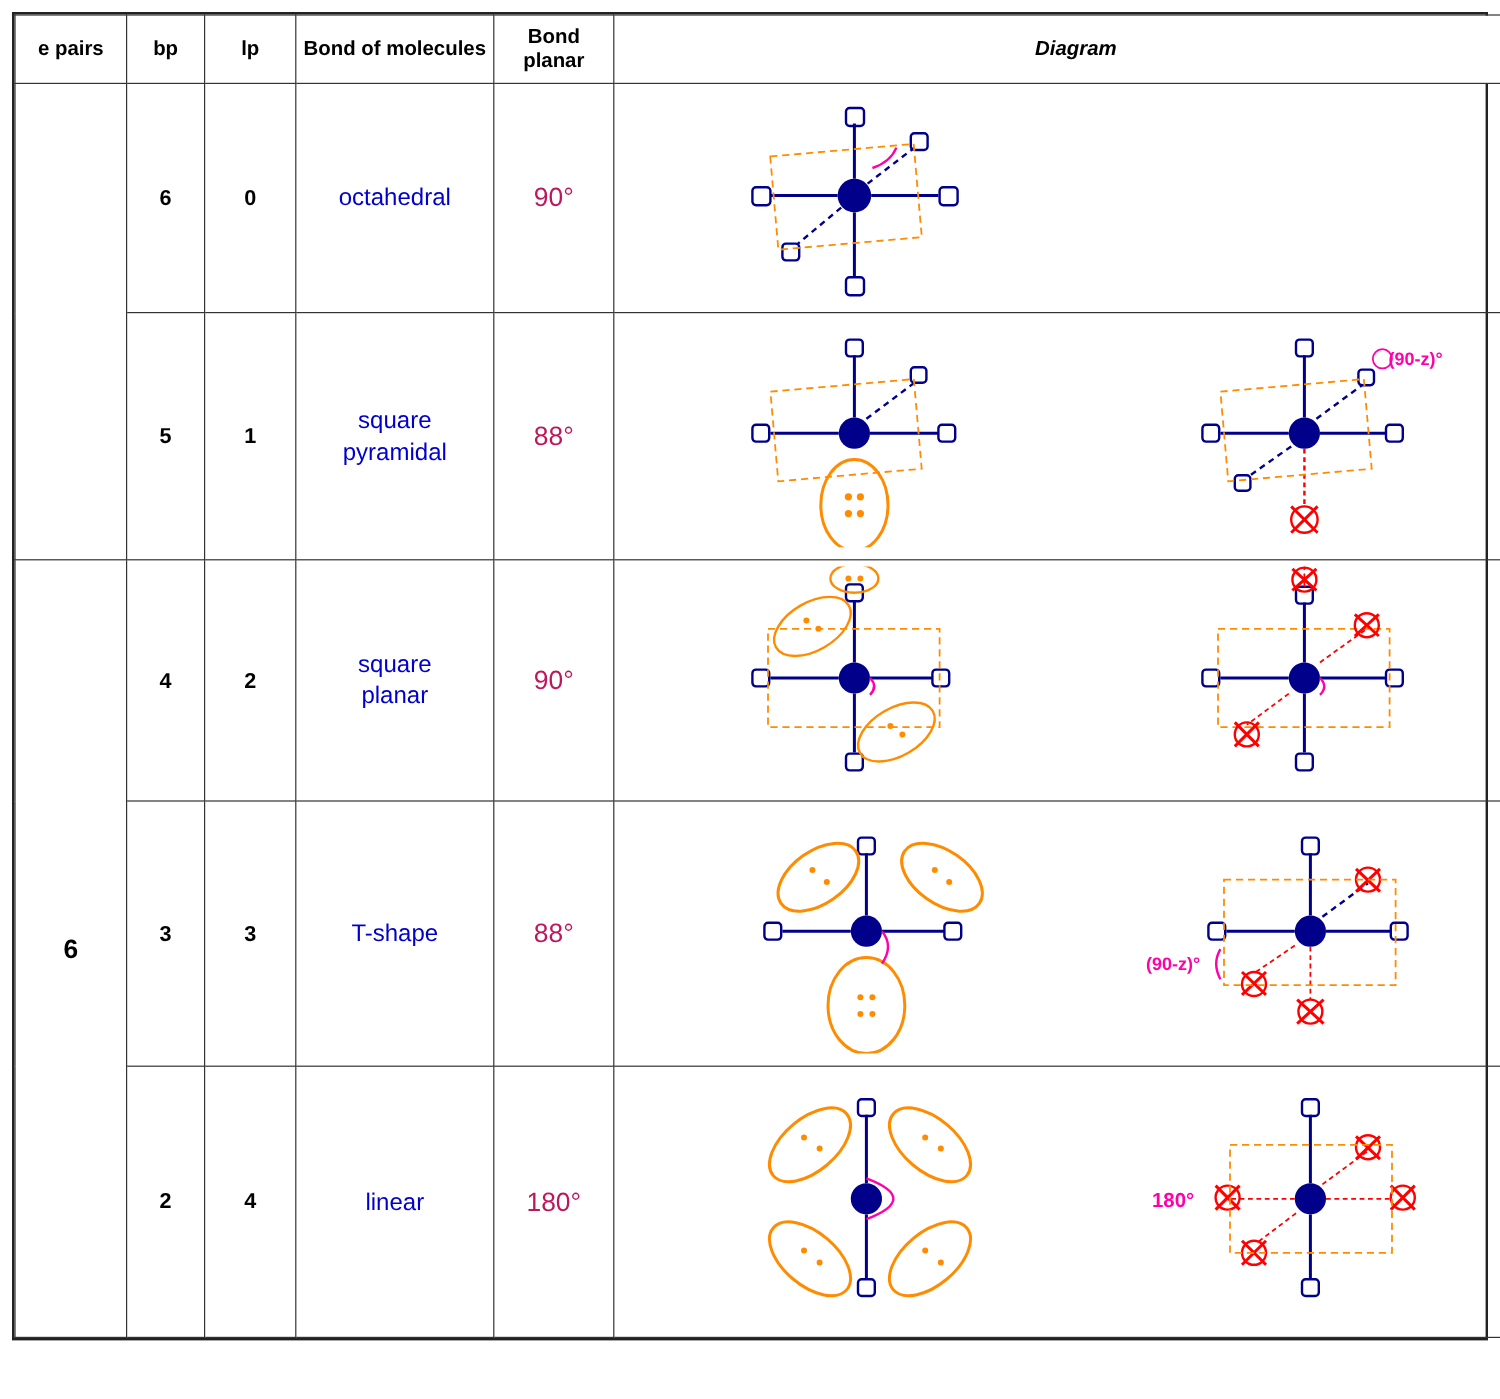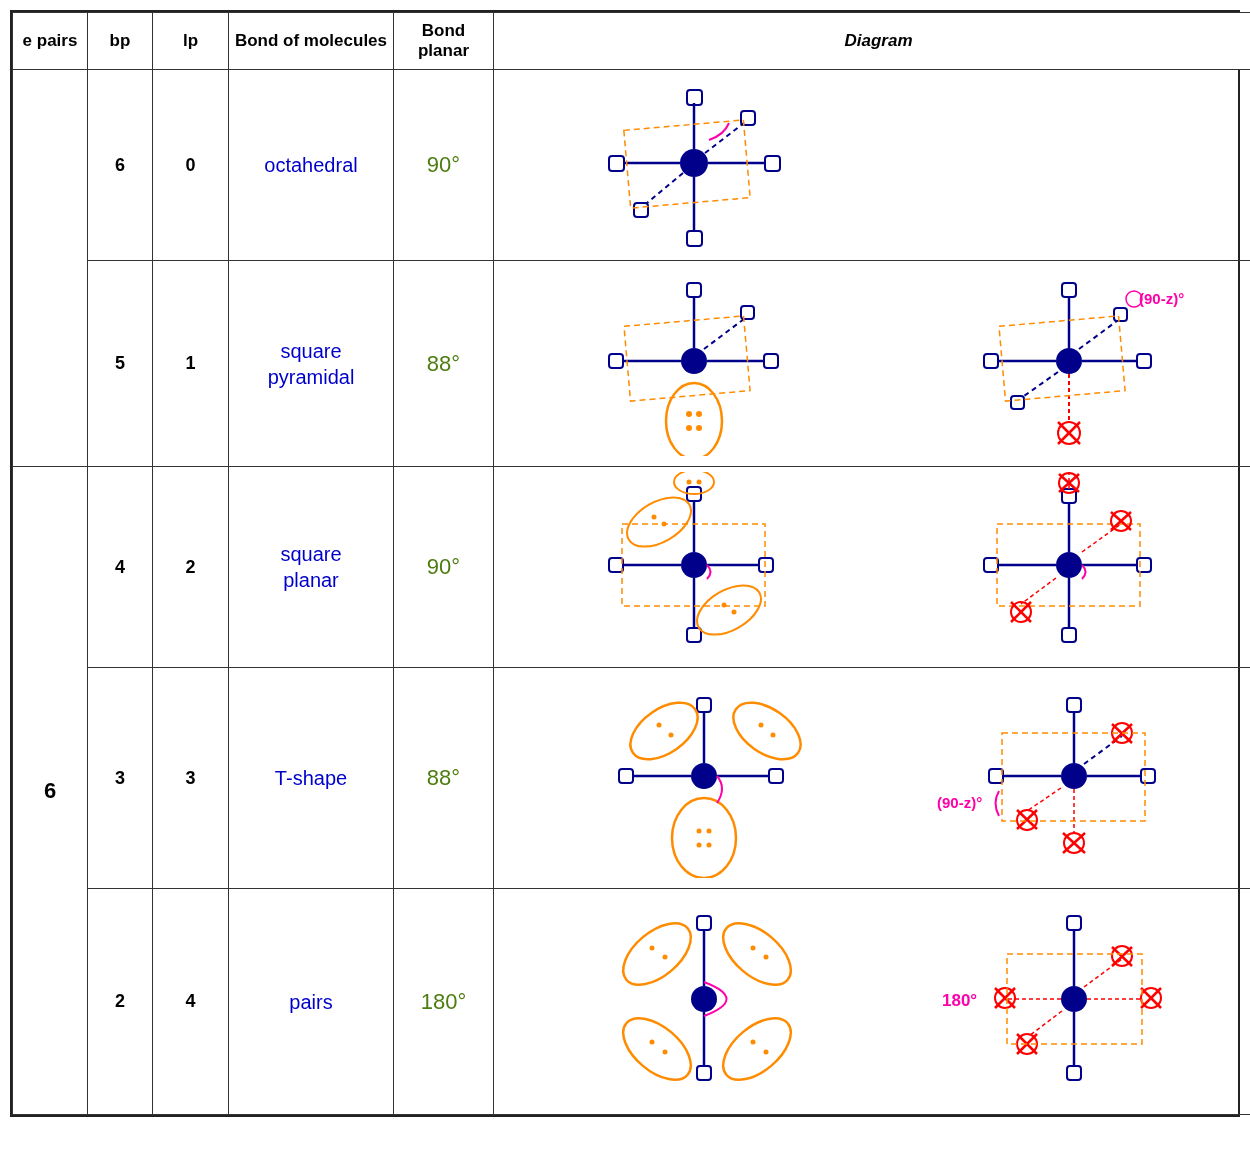--- a/index.html
+++ b/index.html
@@ -30,37 +30,37 @@
     th {
       font-weight: bold;
       font-size: 17px;
       background: #fff;
       padding: 8px 4px;
     }
     td {
       font-size: 18px;
       font-weight: bold;
     }
-    .col-epairs { width: 75px; margin-top: 22px; }
+    .col-epairs { width: 93px; margin-top: 22px; }
     .col-bp { width: 65px; text-align: center; }
     .col-lp { width: 76px; }
     .col-shape { width: 165px; }
     .col-bond { width: 100px; }
     .col-diagram { width: 770px; font-style: italic; }
 
     .shape-text {
       font-family: 'Comic Sans MS', cursive, sans-serif;
       color: #0000cc;
       font-size: 20px;
       font-weight: normal;
       line-height: 1.3;
     }
     .bond-text {
       font-family: 'Comic Sans MS', cursive, sans-serif;
-      color: #4d7c0f;
+      color: #be185d;
       font-size: 22px;
       font-weight: normal;
     }
     .diagram-cell {
       padding: 5px;
     }
     svg text {
       font-family: 'Comic Sans MS', cursive, sans-serif;
     }
     .epairs-cell {
@@ -330,21 +330,21 @@
 
           <text x="428" y="135" fill="#FF00AA" font-size="15">(90-z)°</text>
           <path d="M490,118 Q483,130 490,143" stroke="#FF00AA" stroke-width="2" fill="none"></path>
         </svg>
       </td>
     </tr>
 
     <tr>
       <td>2</td>
       <td>4</td>
-      <td><span class="shape-text">pairs</span></td>
+      <td><span class="shape-text">linear</span></td>
       <td><span class="bond-text">180°</span></td>
       <td class="diagram-cell">
         <svg width="740" height="210" viewBox="0 0 740 210">
 
           <circle cx="195" cy="105" r="13" fill="#00008B"></circle>
 
           <line x1="195" y1="92" x2="195" y2="35" stroke="#00008B" stroke-width="2.5"></line>
           <rect x="188" y="22" width="14" height="14" rx="3" fill="none" stroke="#00008B" stroke-width="2"></rect>
 
           <line x1="195" y1="118" x2="195" y2="172" stroke="#00008B" stroke-width="2.5"></line>

